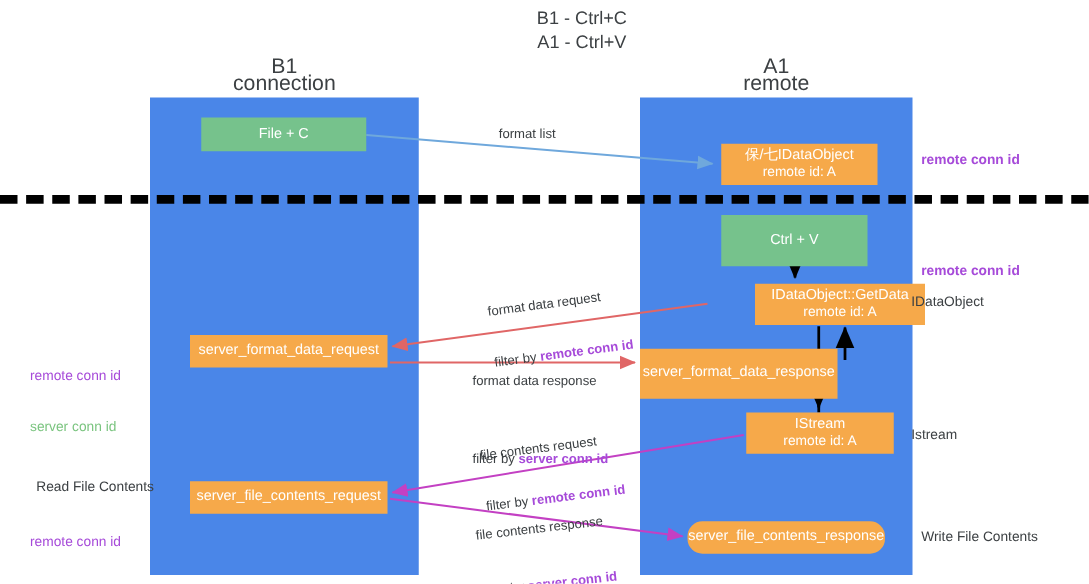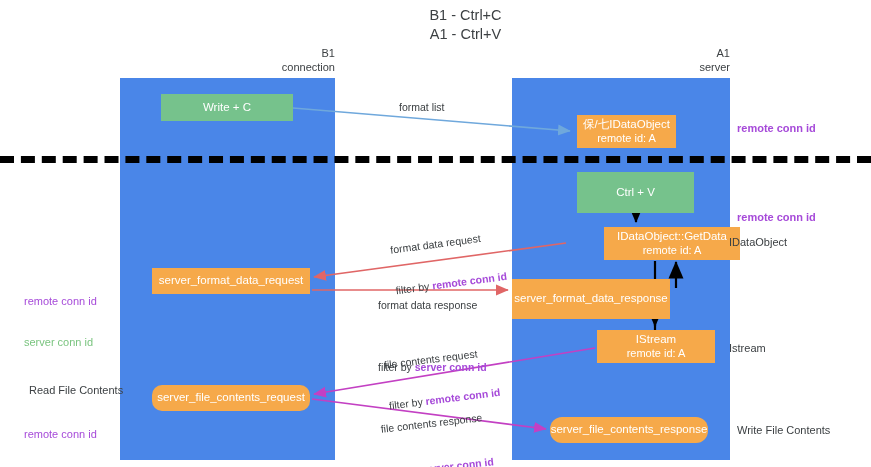--- a/index.html
+++ b/index.html
@@ -17,21 +17,21 @@
   
   #title{
     left:0;top:6px;width:871px;text-align:center;
     font-size:14.5px;line-height:19px;color:#3c4043;
     white-space:pre;
     padding-left:30px;
   }
 
   
   .lane-head{
-    font-size:11px;line-height:14px;text-align:right;color:#3c4043;
+    font-size:17px;line-height:14px;text-align:center;color:#3c4043;
     white-space:pre;
   }
   #head-b1{left:120px;top:46px;width:215px;}
   #head-a1{left:512px;top:46px;width:218px;}
 
   
   .lane{background:#4a86e8;}
   #lane-b1{left:120px;top:78px;width:215px;height:382px;}
   #lane-a1{left:512px;top:78px;width:218px;height:382px;}
 
@@ -50,27 +50,27 @@
     font-size:11.5px;line-height:13.5px;
     color:#ffffff;
     white-space:pre;
     padding:2px 4px;
   }
   .box.green{background:#76c28c;}
   .box.orange{background:#f6a94a;}
   .box .l2{font-size:11px;}
 
   #box-ctrlc{left:161px;top:94px;width:132px;height:27px;}
-  #box-idataobject{left:577px;top:115px;width:99px;height:33px;}
+  #box-idataobject{left:577px;top:115px;width:125px;height:33px;}
   #box-ctrlv{left:577px;top:172px;width:117px;height:41px;}
   #box-getdata{left:568px;top:227px;width:136px;height:33px;margin-left:36px;}
   #box-sfdreq{left:152px;top:268px;width:158px;height:26px;text-align:center;}
   #box-sfdresp{left:512px;top:279px;width:158px;height:40px;}
   #box-istream{left:597px;top:330px;width:118px;height:33px;}
-  #box-sfcreq{left:152px;top:385px;width:158px;height:26px;border-radius:10px;}
+  #box-sfcreq{left:152px;top:385px;width:158px;height:26px;}
   #box-sfcresp{left:550px;top:417px;width:158px;height:26px;border-radius:12px;}
 
   
   .side{
     font-size:11px;line-height:13.5px;white-space:pre;
   }
   .side.plain{color:#3c4043;}
   .side.bold{font-weight:bold;}
   .c-remote{color:#a64ad9;}
   .c-server{color:#7ac47f;}
@@ -143,24 +143,24 @@
   </svg>
 
   <div class="abs" id="divider"></div>
 
   <div class="abs" id="title">B1 - Ctrl+C
 A1 - Ctrl+V</div>
 
   <div class="abs lane-head" id="head-b1">B1
 connection</div>
   <div class="abs lane-head" id="head-a1">A1
-server</div>
+remote</div>
 
   <div class="abs box green" id="box-ctrlc">
-    <span>Write + C</span>
+    <span>File + C</span>
   </div>
 
   <div class="abs box orange" id="box-idataobject">
     <span>保/七IDataObject</span>
     <span class="l2">remote id: A</span>
   </div>
 
   <div class="abs box green" id="box-ctrlv">
     <span>Ctrl + V</span>
   </div>

